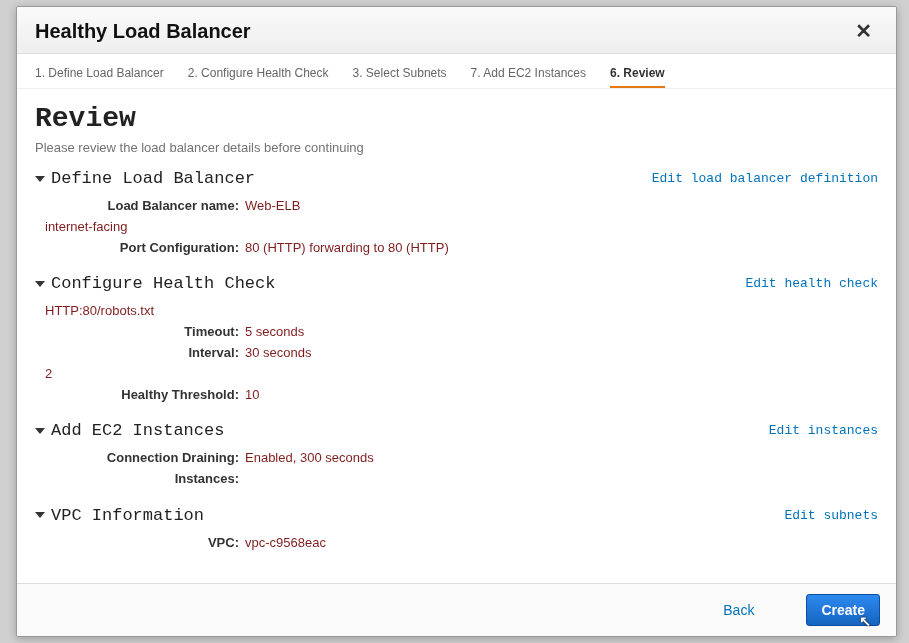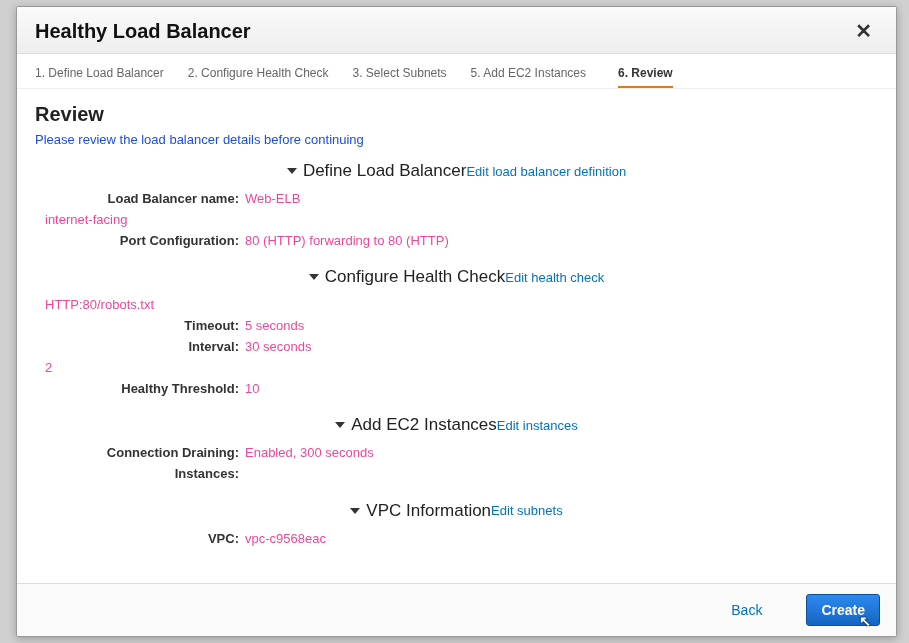--- a/index.html
+++ b/index.html
@@ -16,36 +16,36 @@
     border-bottom: 1px solid #ddd;
     background: linear-gradient(#fafafa, #eee);
   }
   .modal-title { font-size: 20px; font-weight: bold; color: #111; }
   .close-x { font-size: 20px; font-weight: bold; color: #333; cursor: pointer; padding: 2px 6px; }
   .wizard-steps {
     display: flex; gap: 24px; padding: 8px 18px 0 18px; font-size: 12px; color: #666;
     border-bottom: 1px solid #eee; background: #fff;
   }
   .step { padding: 4px 0 6px 0; border-bottom: 2px solid transparent; cursor: pointer; white-space: nowrap; }
-  .step.active { color: #333; font-weight: bold; border-bottom: 2px solid #e47911; margin-left: 8px; }
+  .step.active { color: #333; font-weight: bold; border-bottom: 2px solid #e47911; }
   .content { flex: 1; overflow-y: auto; padding: 14px 18px 6px 18px; color: #333; }
-  .page-title { font-size: 20px; font-weight: bold; margin-bottom: 6px; color: #222; }
-  .page-subtitle { font-size: 13px; color: #1d4ed8; margin-bottom: 14px; }
+  .page-title { font-size: 28px; font-weight: bold; margin-bottom: 6px; color: #222; font-family: Liberation Mono, monospace; }
+  .page-subtitle { font-size: 13px; color: #737373; margin-bottom: 14px; }
   .section { margin-bottom: 16px; }
-  .section-head { display: flex; align-items: center; justify-content: center; margin-bottom: 8px; }
+  .section-head { display: flex; align-items: center; justify-content: space-between; margin-bottom: 8px; font-family: Liberation Mono, monospace; }
   .section-title-wrap { display: flex; align-items: center; gap: 6px; cursor: pointer; }
   .caret { width: 0; height: 0; border-left: 5px solid transparent; border-right: 5px solid transparent; border-top: 6px solid #333; }
   .section-title { font-size: 17px; color: #222; }
   .section-edit { font-size: 13px; color: #0073bb; cursor: pointer; }
   .kv-list { padding-left: 10px; }
   .kv-row { display: flex; font-size: 13px; line-height: 1.6; }
   .kv-label { width: 200px; text-align: right; font-weight: bold; color: #333; padding-right: 6px; }
-  .kv-value { color: #ec4899; }
+  .kv-value { color: #7f1d1d; }
   .modal-footer {
-    border-top: 1px solid #ddd; padding: 10px 16px; display: flex; justify-content: flex-end; align-items: center; gap: 0;
+    border-top: 1px solid #ddd; padding: 10px 16px; display: flex; justify-content: flex-end; align-items: center; gap: 8px;
     background: #fafafa;
   }
   .btn-link { color: #0073bb; font-size: 14px; cursor: pointer; padding: 6px 8px; }
   .btn-primary {
     background: linear-gradient(#2d89ef, #1565c0); color: #fff; font-weight: bold;
     border: 1px solid #0b4e9b; border-radius: 3px; padding: 7px 14px; font-size: 14px; cursor: pointer;
     position: relative;
     margin-left: 36px;
   }
   .cursor-ptr {
@@ -60,21 +60,21 @@
 
   <div class="modal-header">
     <div class="modal-title">Healthy Load Balancer</div>
     <div class="close-x">✕</div>
   </div>
 
   <div class="wizard-steps">
     <div class="step">1. Define Load Balancer</div>
     <div class="step">2. Configure Health Check</div>
     <div class="step">3. Select Subnets</div>
-    <div class="step">5. Add EC2 Instances</div>
+    <div class="step">7. Add EC2 Instances</div>
     <div class="step active">6. Review</div>
   </div>
 
   <div class="content">
     <div class="page-title">Review</div>
     <div class="page-subtitle">Please review the load balancer details before continuing</div>
 
     <div class="section">
       <div class="section-head">
         <div class="section-title-wrap">

